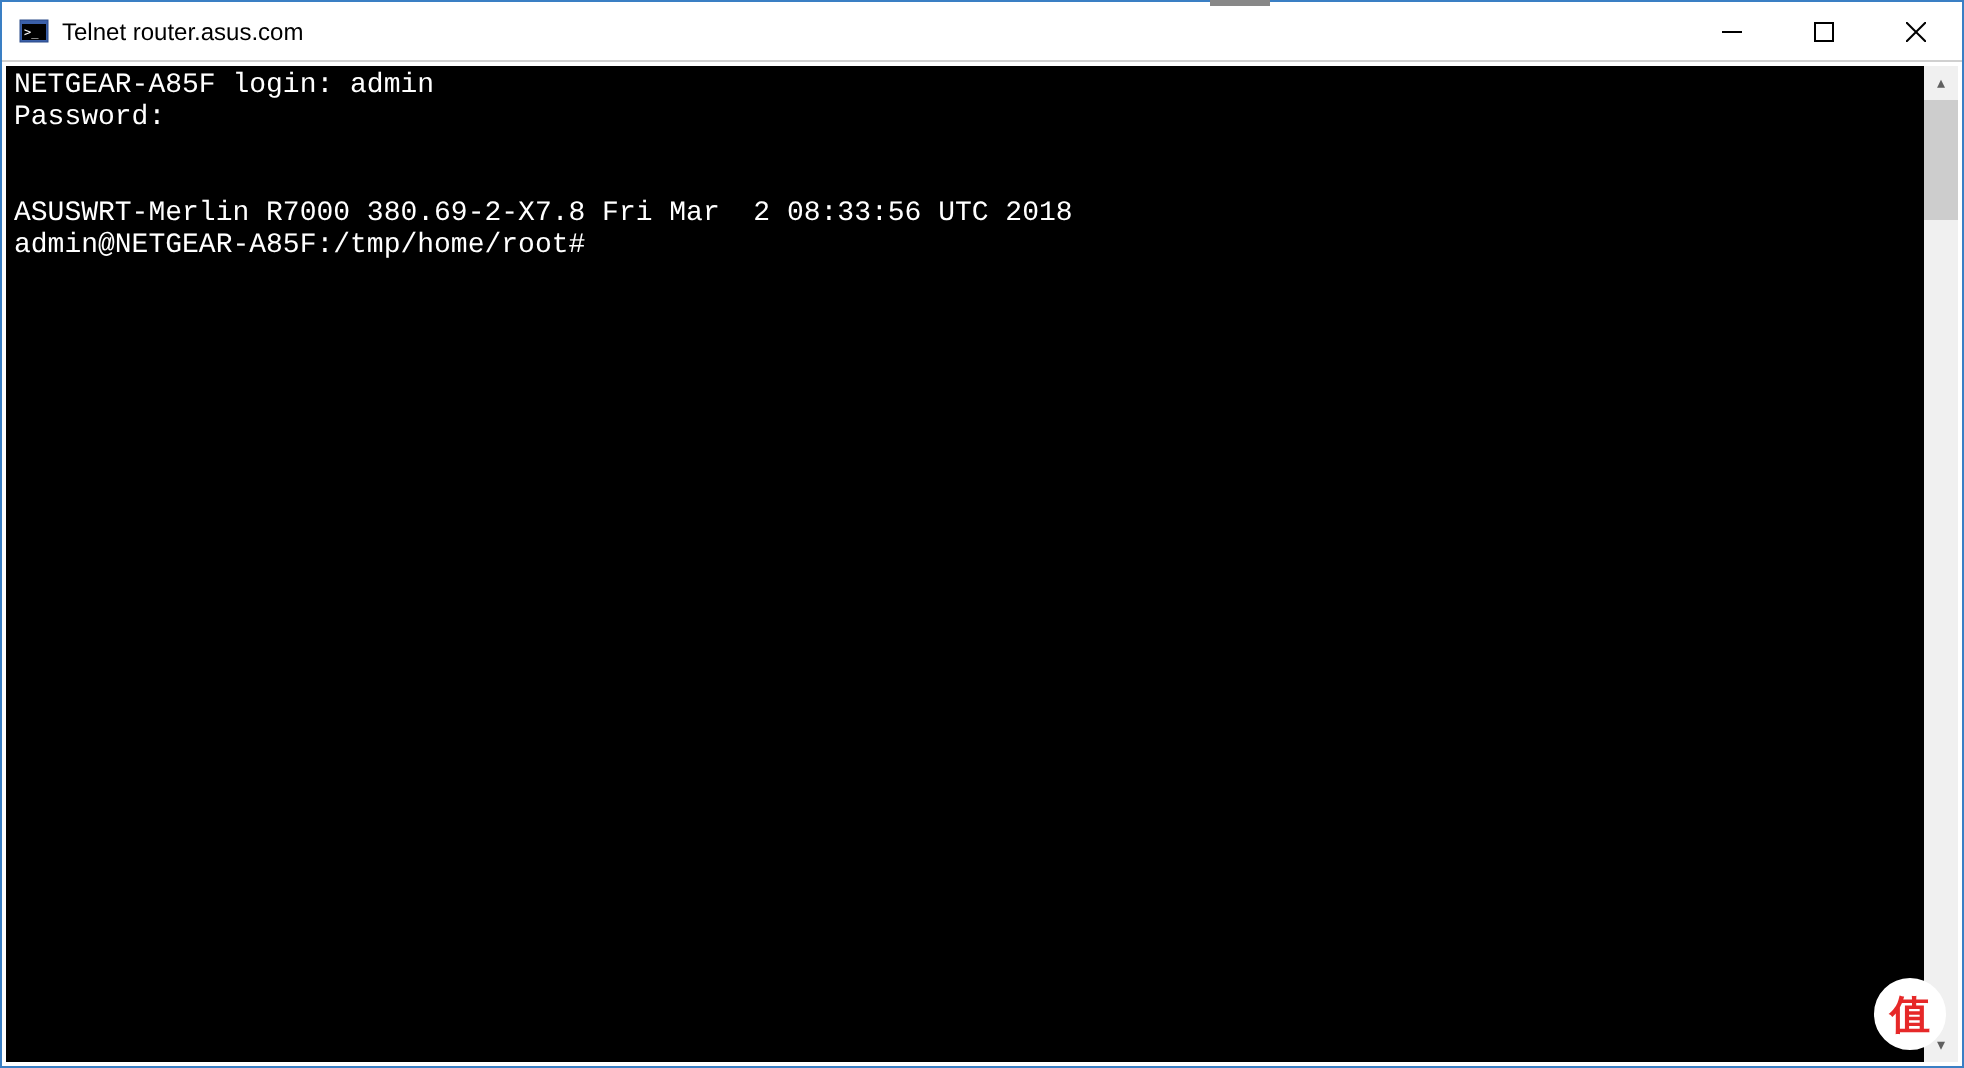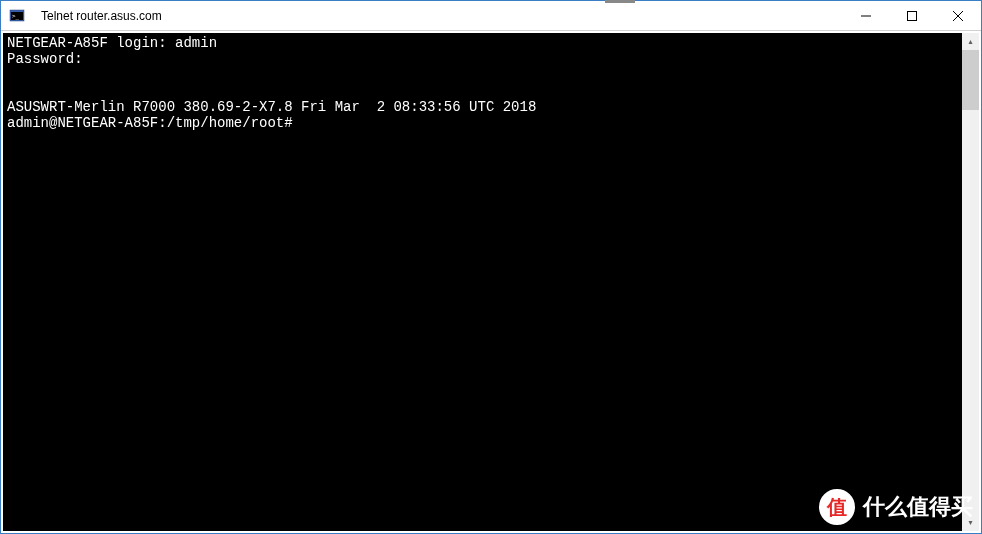--- a/index.html
+++ b/index.html
@@ -28,21 +28,21 @@
       background: #ffffff;
       display: flex;
       align-items: center;
       justify-content: space-between;
       border-bottom: 1px solid #d0d0d0;
     }
     .titlebar-left {
       display: flex;
       align-items: center;
       padding-left: 8px;
-      gap: 16px;
+      gap: 6px;
     }
     .app-icon {
       width: 16px;
       height: 16px;
       display: flex;
       align-items: center;
       justify-content: center;
     }
     .app-icon svg {
       width: 16px;
@@ -200,15 +200,14 @@
 <span>ASUSWRT-Merlin R7000 380.69-2-X7.8 Fri Mar  2 08:33:56 UTC 2018</span>
 <span>admin@NETGEAR-A85F:/tmp/home/root#</span></div>
     <div class="scrollbar">
       <div class="scroll-arrow-up">▴</div>
       <div class="scroll-thumb"></div>
       <div class="scroll-arrow-down">▾</div>
     </div>
   </div>
   <div class="watermark">
     <div class="watermark-badge">值</div>
-    <span>什么值得买</span>
   </div>
 </div>
 
 </body></html>

